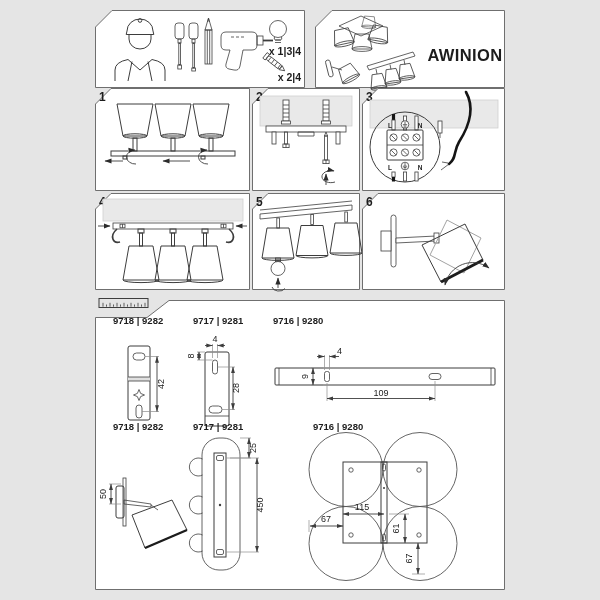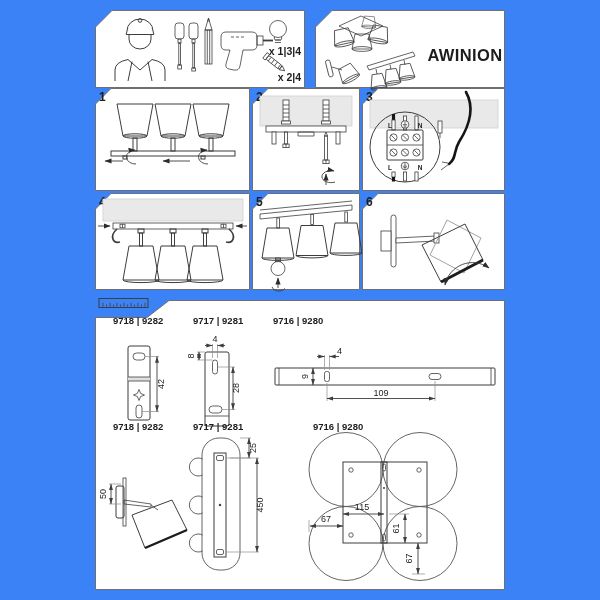--- a/index.html
+++ b/index.html
@@ -1,16 +1,16 @@
 <!DOCTYPE html>
 <html><head>
 <meta charset="utf-8">
 <style>
   html,body{margin:0;padding:0;background:#fff;}
-  .page{position:relative;width:600px;height:600px;background:#3b82f6;overflow:hidden;
+  .page{position:relative;width:600px;height:600px;background:#e5e5e5;overflow:hidden;
         font-family:"Liberation Sans",sans-serif;}
   .abs{position:absolute;}
   svg{display:block;overflow:visible;}
   svg text{font-family:"Liberation Sans",sans-serif;fill:#1c1c1c;}
   .stepnum{font-size:12px;font-weight:700;}
   .brand{font-size:16.5px;font-weight:700;letter-spacing:.4px;}
   .qty{font-size:10.5px;font-weight:700;}
   .code{font-size:9.5px;font-weight:700;}
   .dimtxt{font-size:9px;}
   .wlabel{font-size:6.5px;font-weight:700;}

